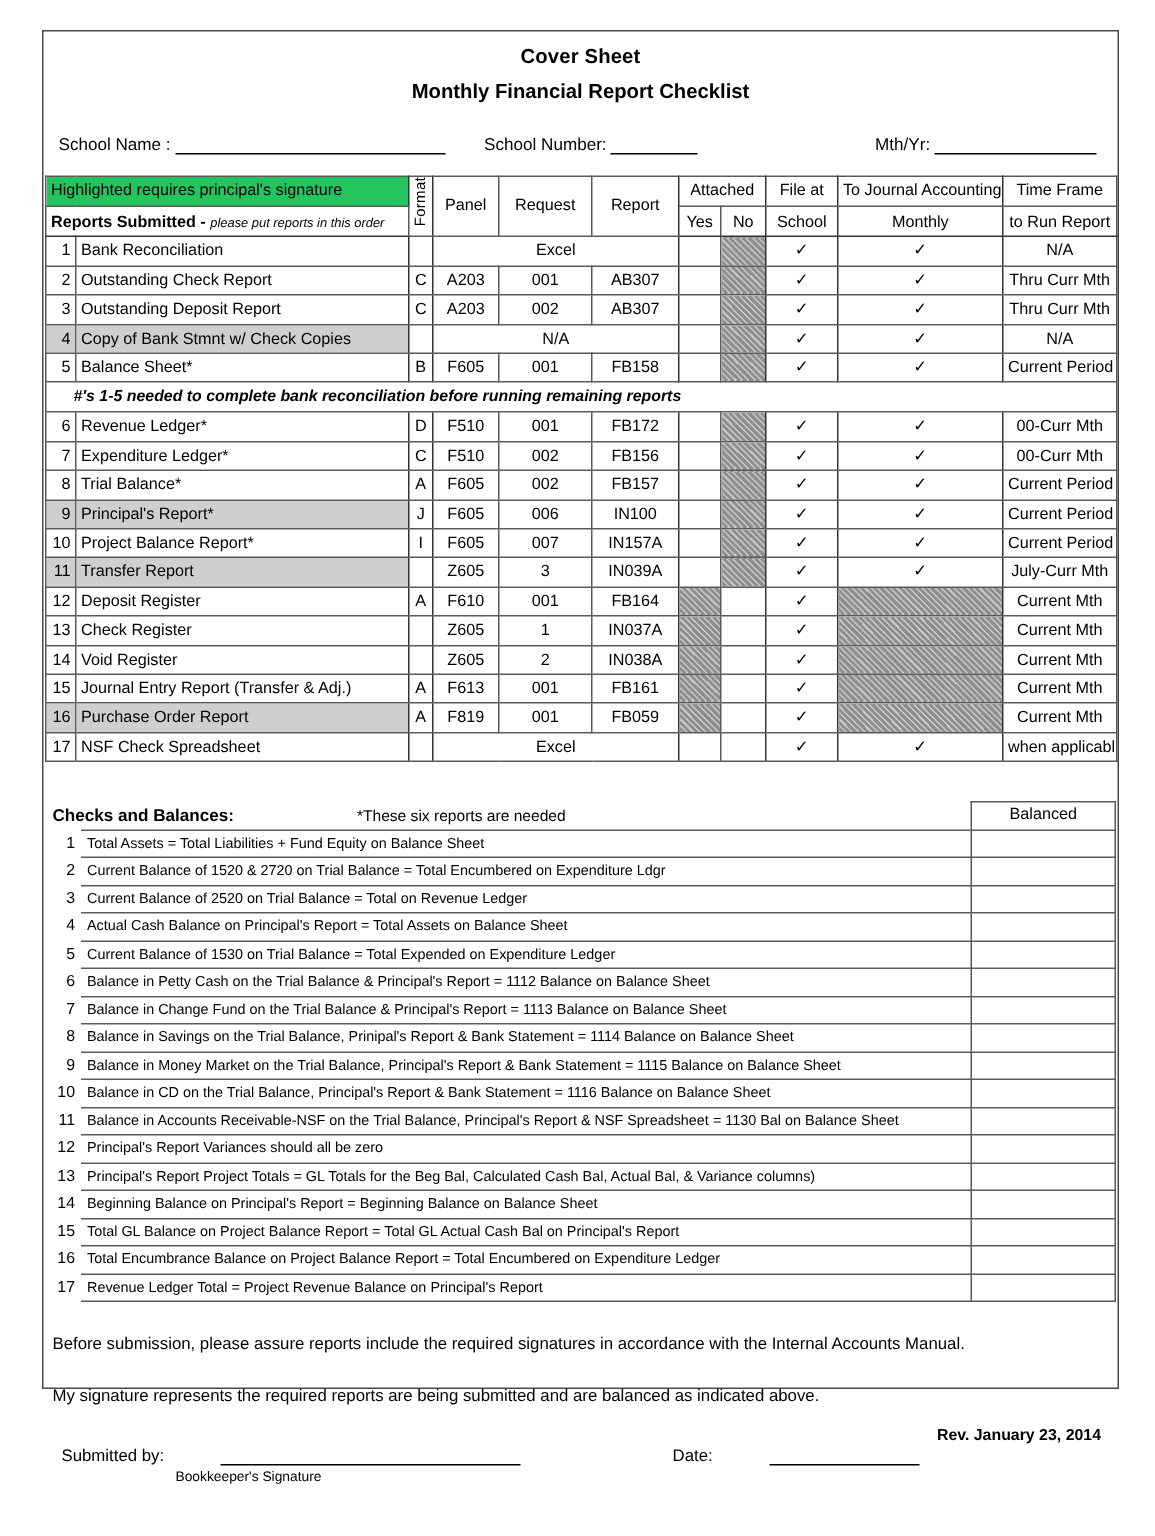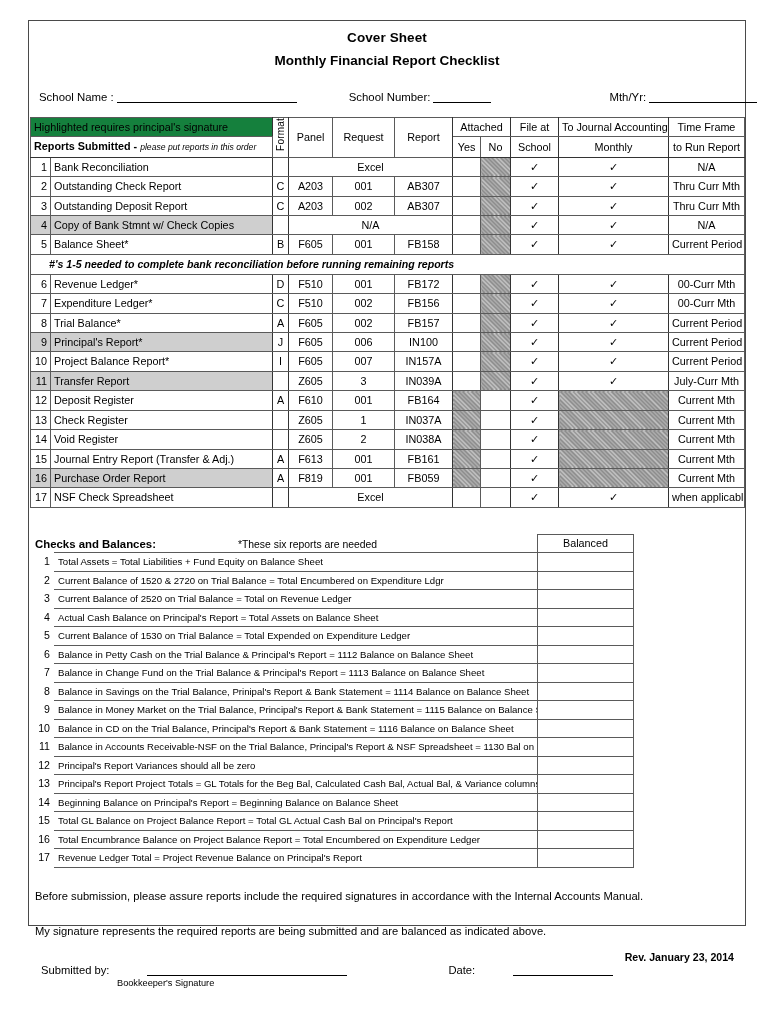--- a/index.html
+++ b/index.html
@@ -38,21 +38,21 @@
     padding:0 3px;height:18.4px;line-height:18.4px;
     box-sizing:border-box;overflow:hidden;white-space:nowrap;
     font-weight:normal;
   }
   .thick-r{border-right:1.8px solid #333 !important;}
   .thick-b{border-bottom:1.8px solid #333 !important;}
   .c{text-align:center;}
   .l{text-align:left;}
   .r{text-align:right;}
 
-  .hdr-grey{background:#15803d;}
+  .hdr-grey{background:#22c55e;}
   .hl{background:#cfcfcf;}
 
   
   .hatch{
     background-color:#8d8d8d;
     background-image:repeating-linear-gradient(45deg,
         rgba(255,255,255,.55) 0 1px, rgba(255,255,255,0) 1px 3px);
   }
 
   .vformat{
@@ -70,21 +70,21 @@
   .chk{font-size:11px;}
 
   
   .cbtitle{
     display:flex;align-items:baseline;
     margin:30px 0 0 6px;font-size:11.4px;
   }
   .cbtitle .b{font-weight:bold;}
   .cbtitle .star{margin-left:82px;font-size:10.4px;}
 
-  .cb{width:604px;margin:-16px 0 0 1px;font-size:9.6px;}
+  .cb{width:714px;margin:-16px 0 0 1px;font-size:9.6px;}
   .cb td{
     border:1px solid #5a5a5a;height:17.5px;line-height:17.5px;
     box-sizing:border-box;padding:0 4px;overflow:hidden;white-space:nowrap;
   }
   .cb td.num{width:24px;text-align:right;padding-right:4px;font-size:10.6px;border:none;}
   .cb td.txt{border-left:none;border-right:1px solid #5a5a5a;}
   .cb td.bal{width:96px;}
   .cb tr.head td{border:none;}
   .cb tr.head td.bal{border:1px solid #5a5a5a;text-align:center;font-size:10.8px;}
   .cb b{font-weight:normal;}
@@ -110,21 +110,21 @@
     <div class="titleblock">
       <div class="title1">Cover Sheet</div>
       <div class="title2">Monthly Financial Report Checklist</div>
     </div>
 
     <div class="idrow">
       <div class="idfield" style="flex:0 0 auto;">
         <span class="idlabel">School Name :</span>
         <span class="rule" style="width:180px;"></span>
       </div>
-      <div class="idfield" style="margin-left:52px;">
+      <div class="idfield" style="margin-left:26px;">
         <span class="idlabel">School Number:</span>
         <span class="rule" style="width:58px;"></span>
       </div>
       <div class="idfield" style="margin-left:118px;">
         <span class="idlabel">Mth/Yr:</span>
         <span class="rule" style="width:108px;"></span>
       </div>
     </div>
 
     <table class="checklist">

